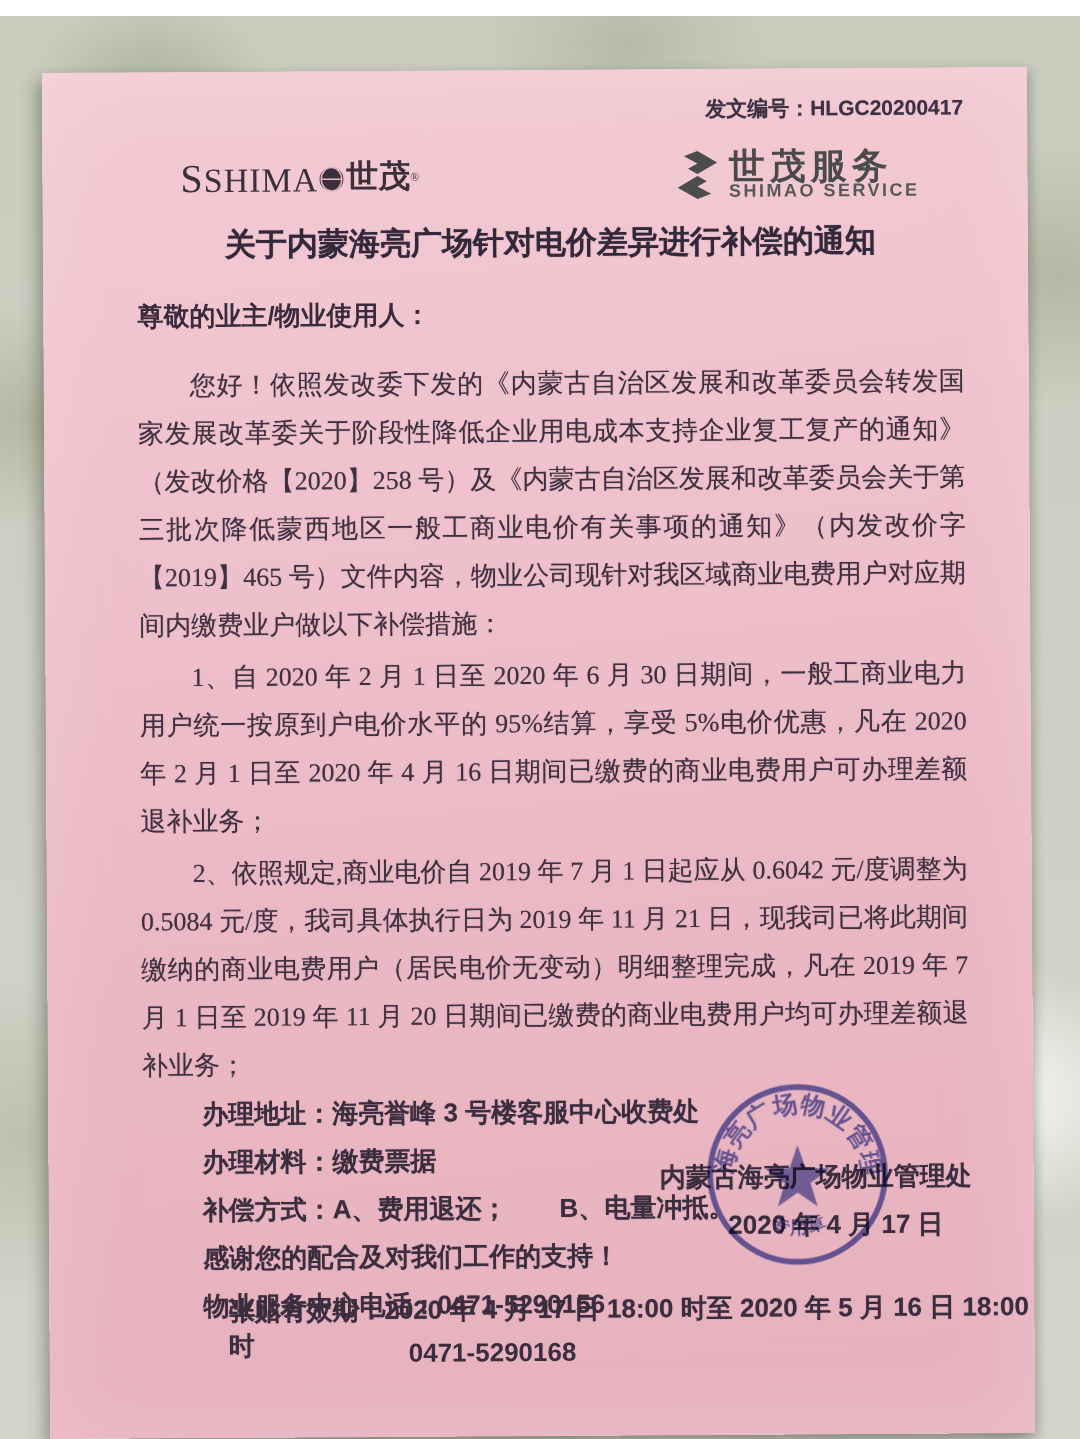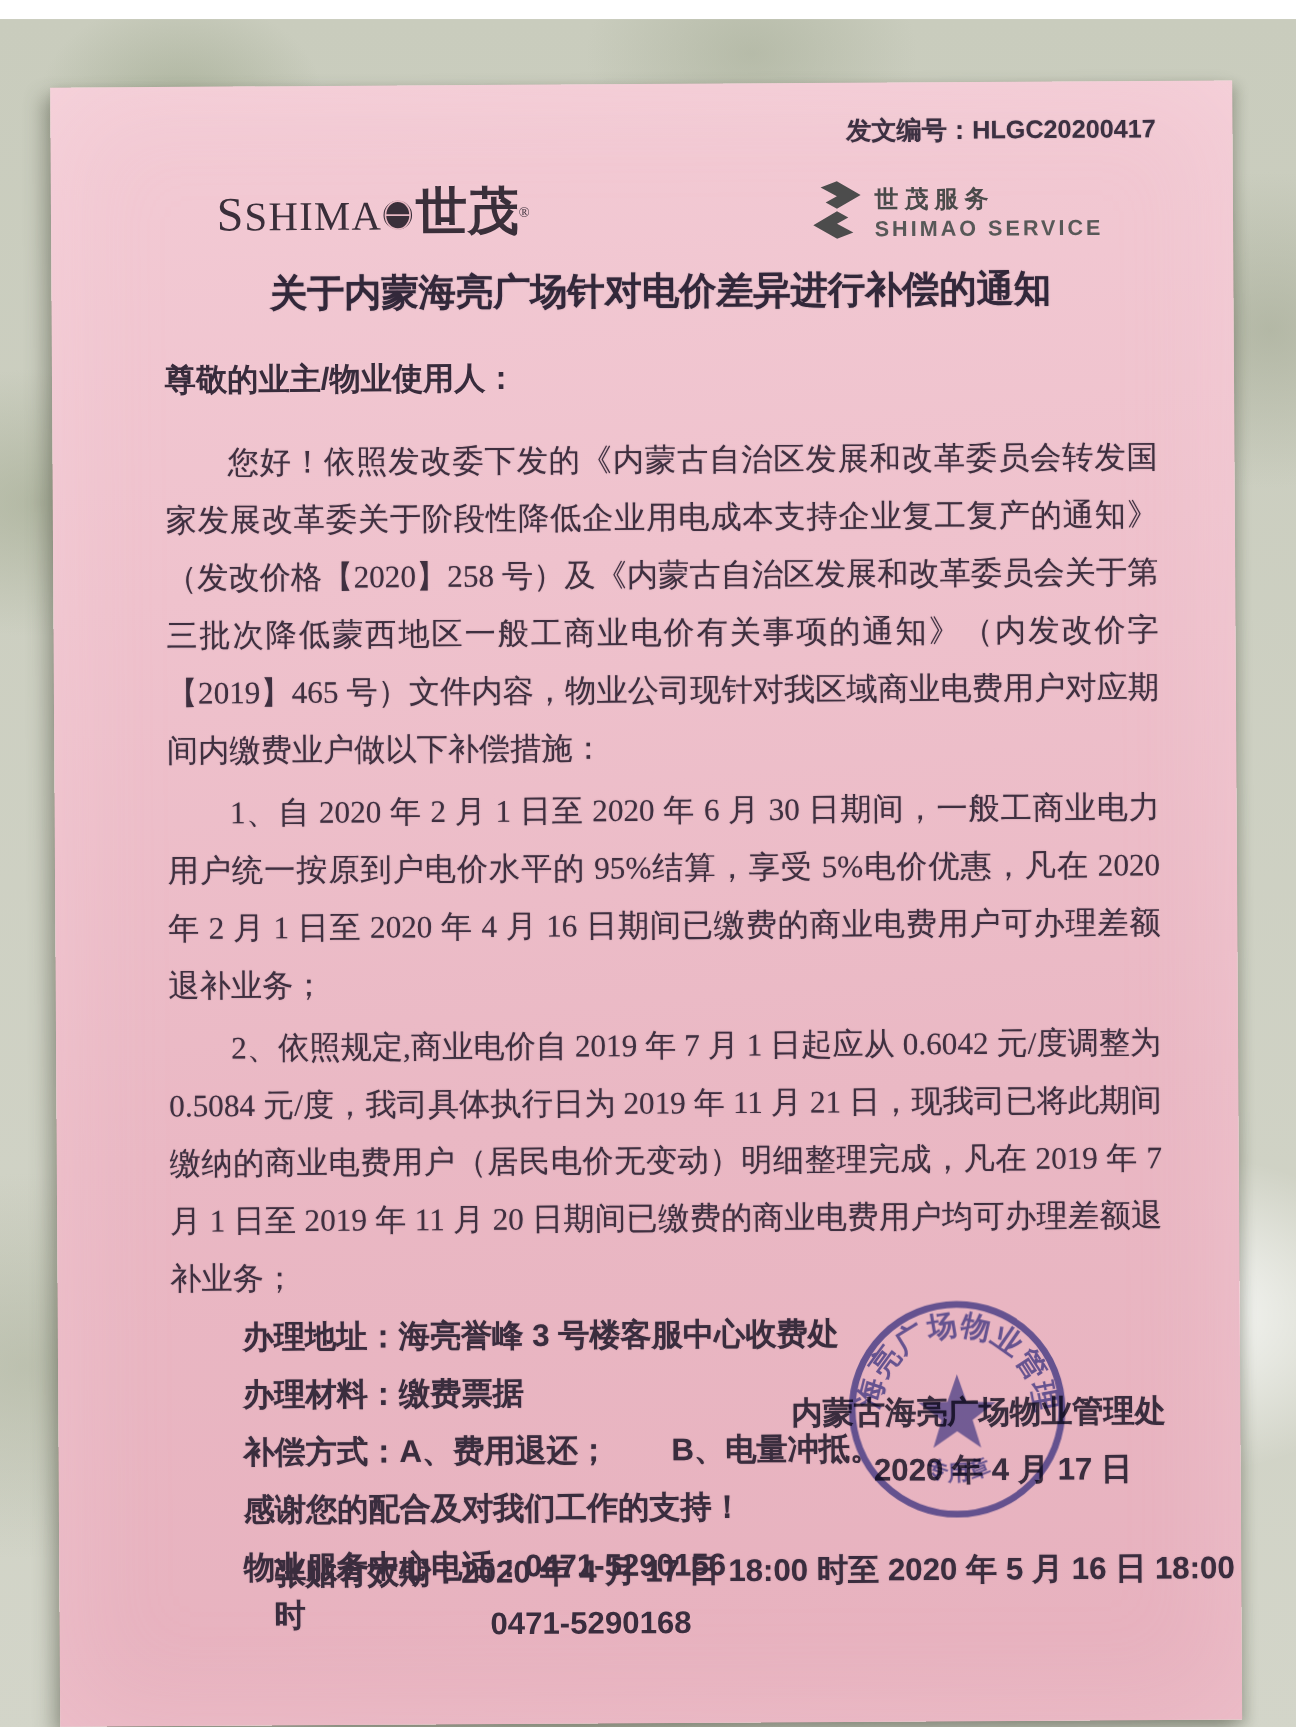--- a/index.html
+++ b/index.html
@@ -47,25 +47,25 @@
     height: 64px;
     display: flex;
     justify-content: space-between;
     align-items: center;
     padding: 0 44px 0 44px;
   }
   .shimao-logo { display: flex; align-items: center; color: #3a2f3a; }
   .shimao-latin { font-size: 34px; letter-spacing: 1px; text-align: center; }
   .shimao-latin .cap { font-size: 40px; }
   .globe { margin: 4px 2px 0 0; }
-  .shimao-cjk { font-size: 43px; font-weight: bold; font-family: "Liberation Sans", sans-serif; }
+  .shimao-cjk { font-size: 32px; font-weight: bold; font-family: "Liberation Sans", sans-serif; }
   .reg { font-size: 12px; vertical-align: top; }
   .service-logo { display: flex; align-items: center; color: #474747; }
   .service-text { margin-left: 8px; text-align: left; font-family: "Liberation Sans", sans-serif; }
-  .service-cjk { font-size: 20px; font-weight: bold; letter-spacing: 5px; color: #4a4a4a; line-height: 32px; }
+  .service-cjk { font-size: 36px; font-weight: bold; letter-spacing: 5px; color: #4a4a4a; line-height: 32px; }
   .service-latin { font-size: 18px; letter-spacing: 2.5px; color: #585858; font-weight: bold; line-height: 16px; }
   .title {
     margin: 14px 0 0 0;
     text-align: center;
     font-family: "Liberation Sans", "DejaVu Sans", sans-serif;
     font-size: 31px;
     font-weight: bold;
     color: #32283a;
     text-shadow: 0 0 1px rgba(50,40,58,0.6);
   }

